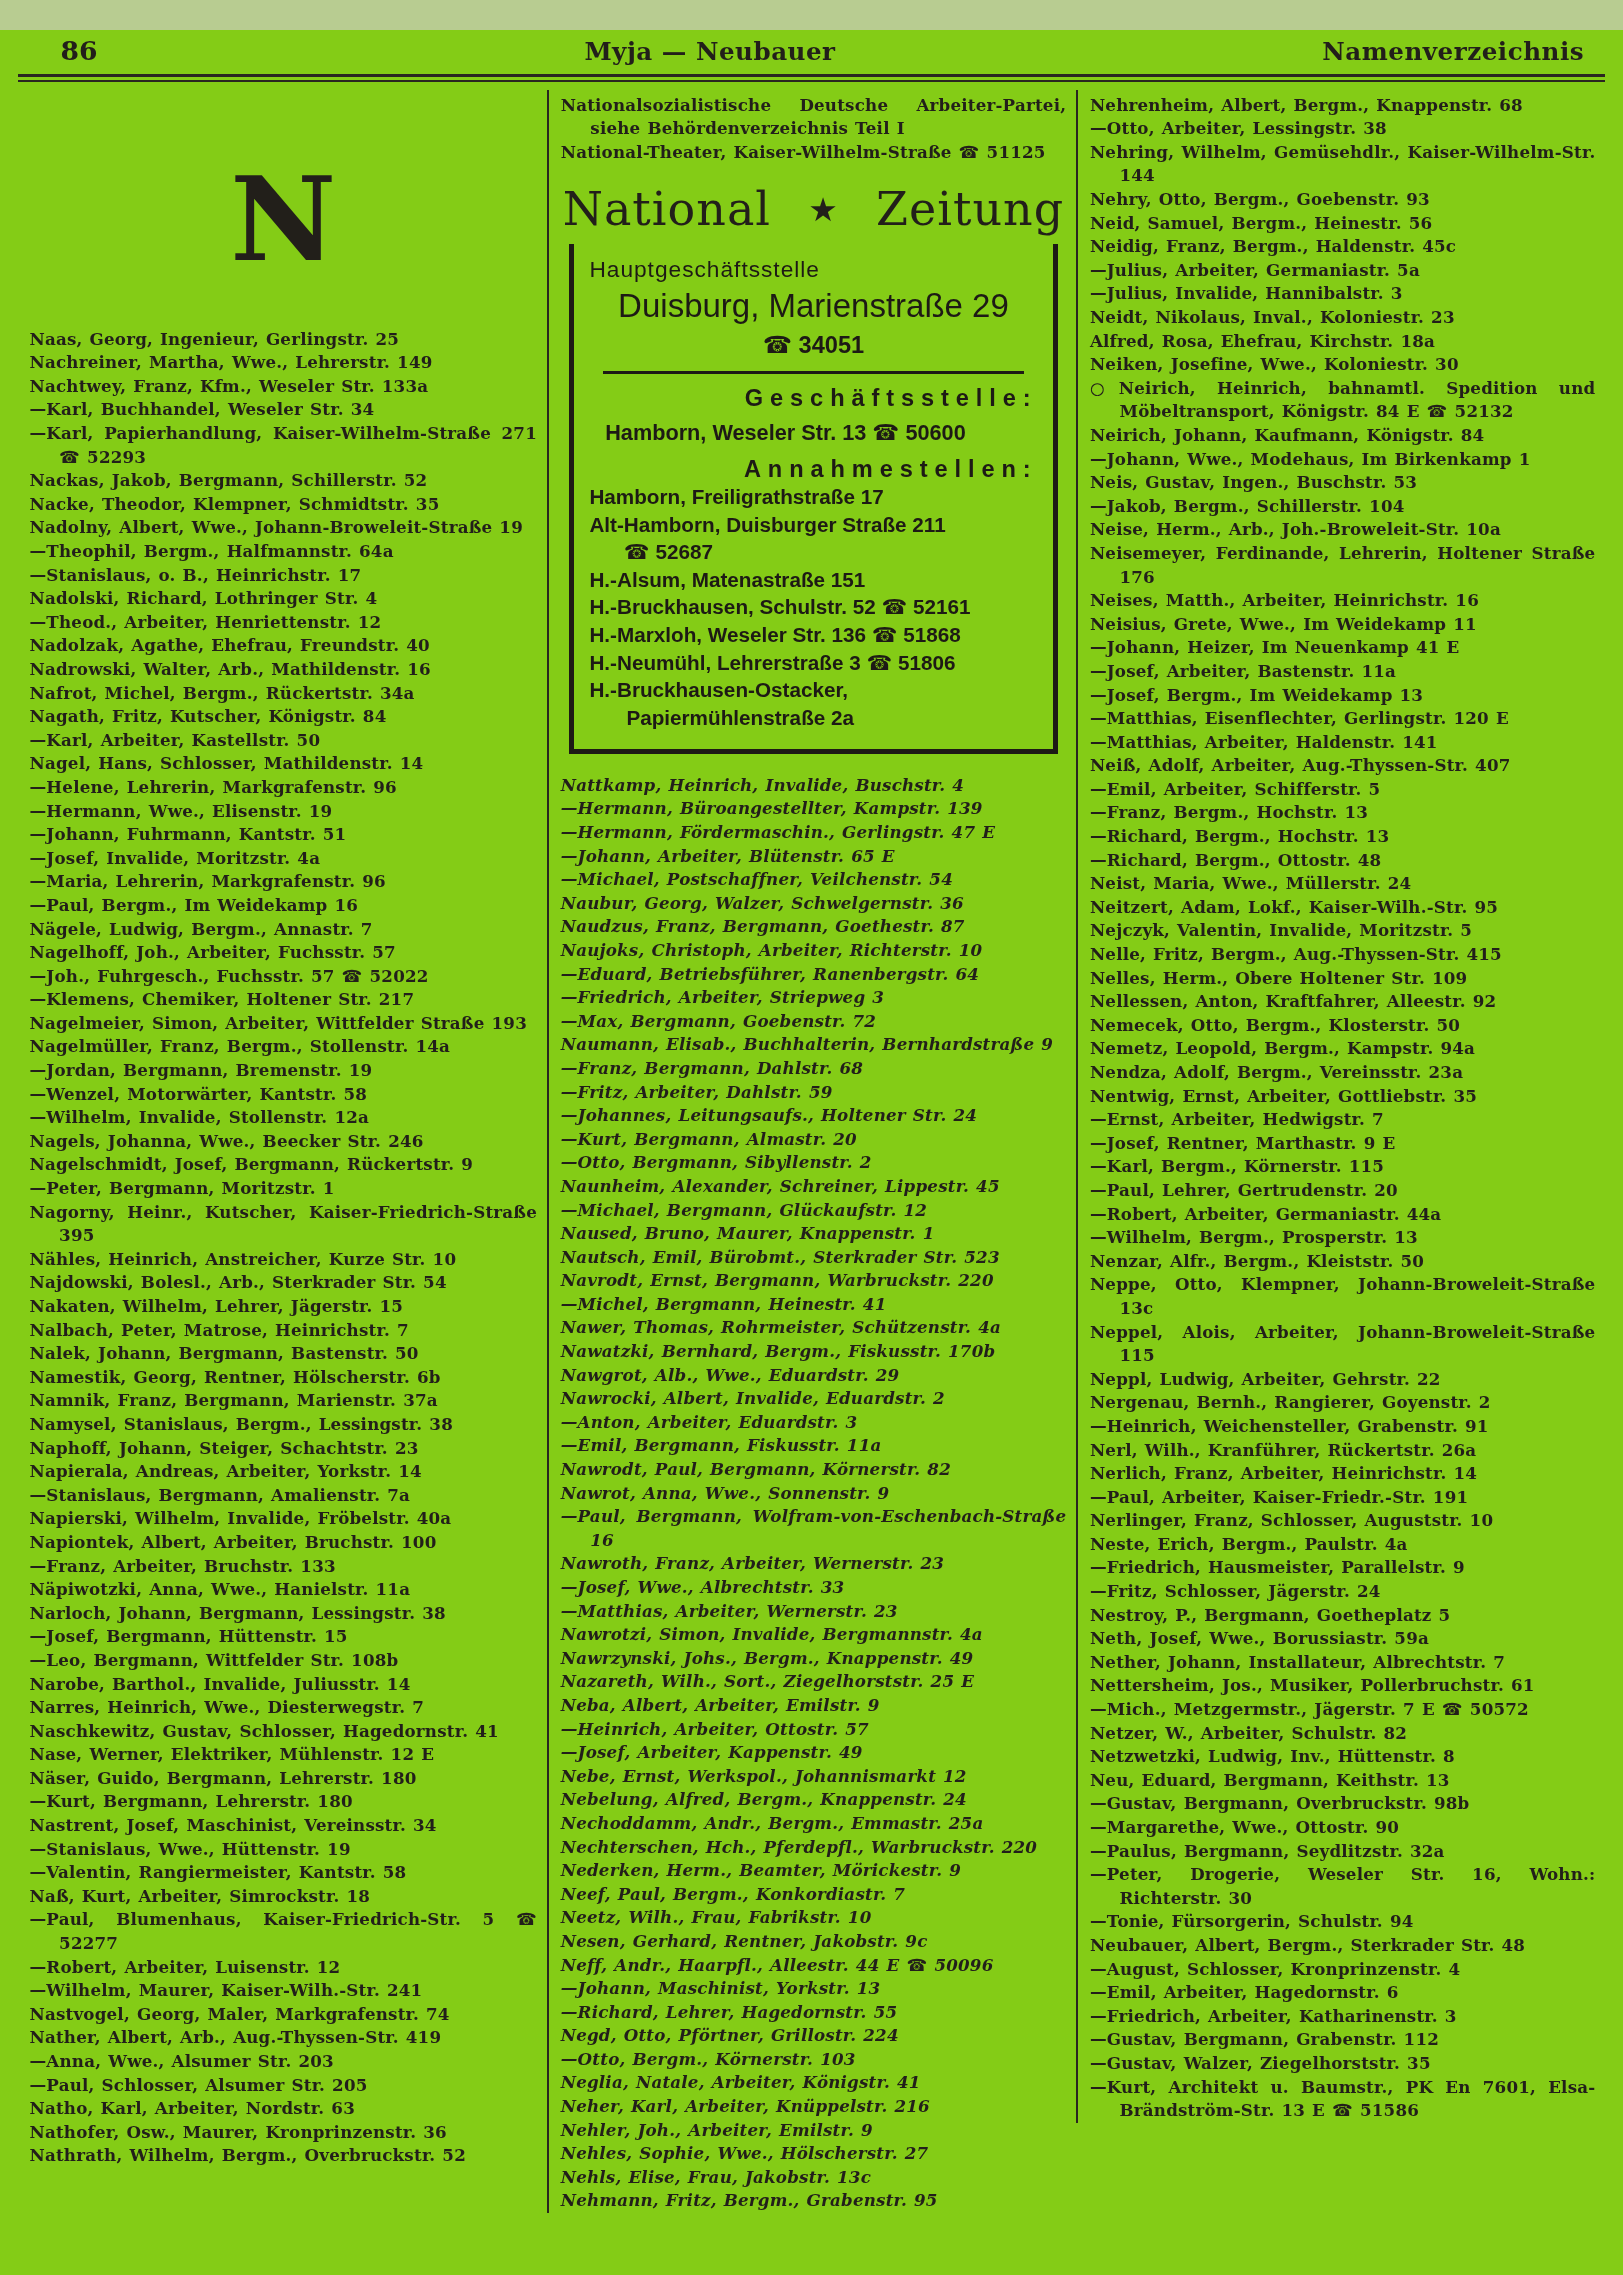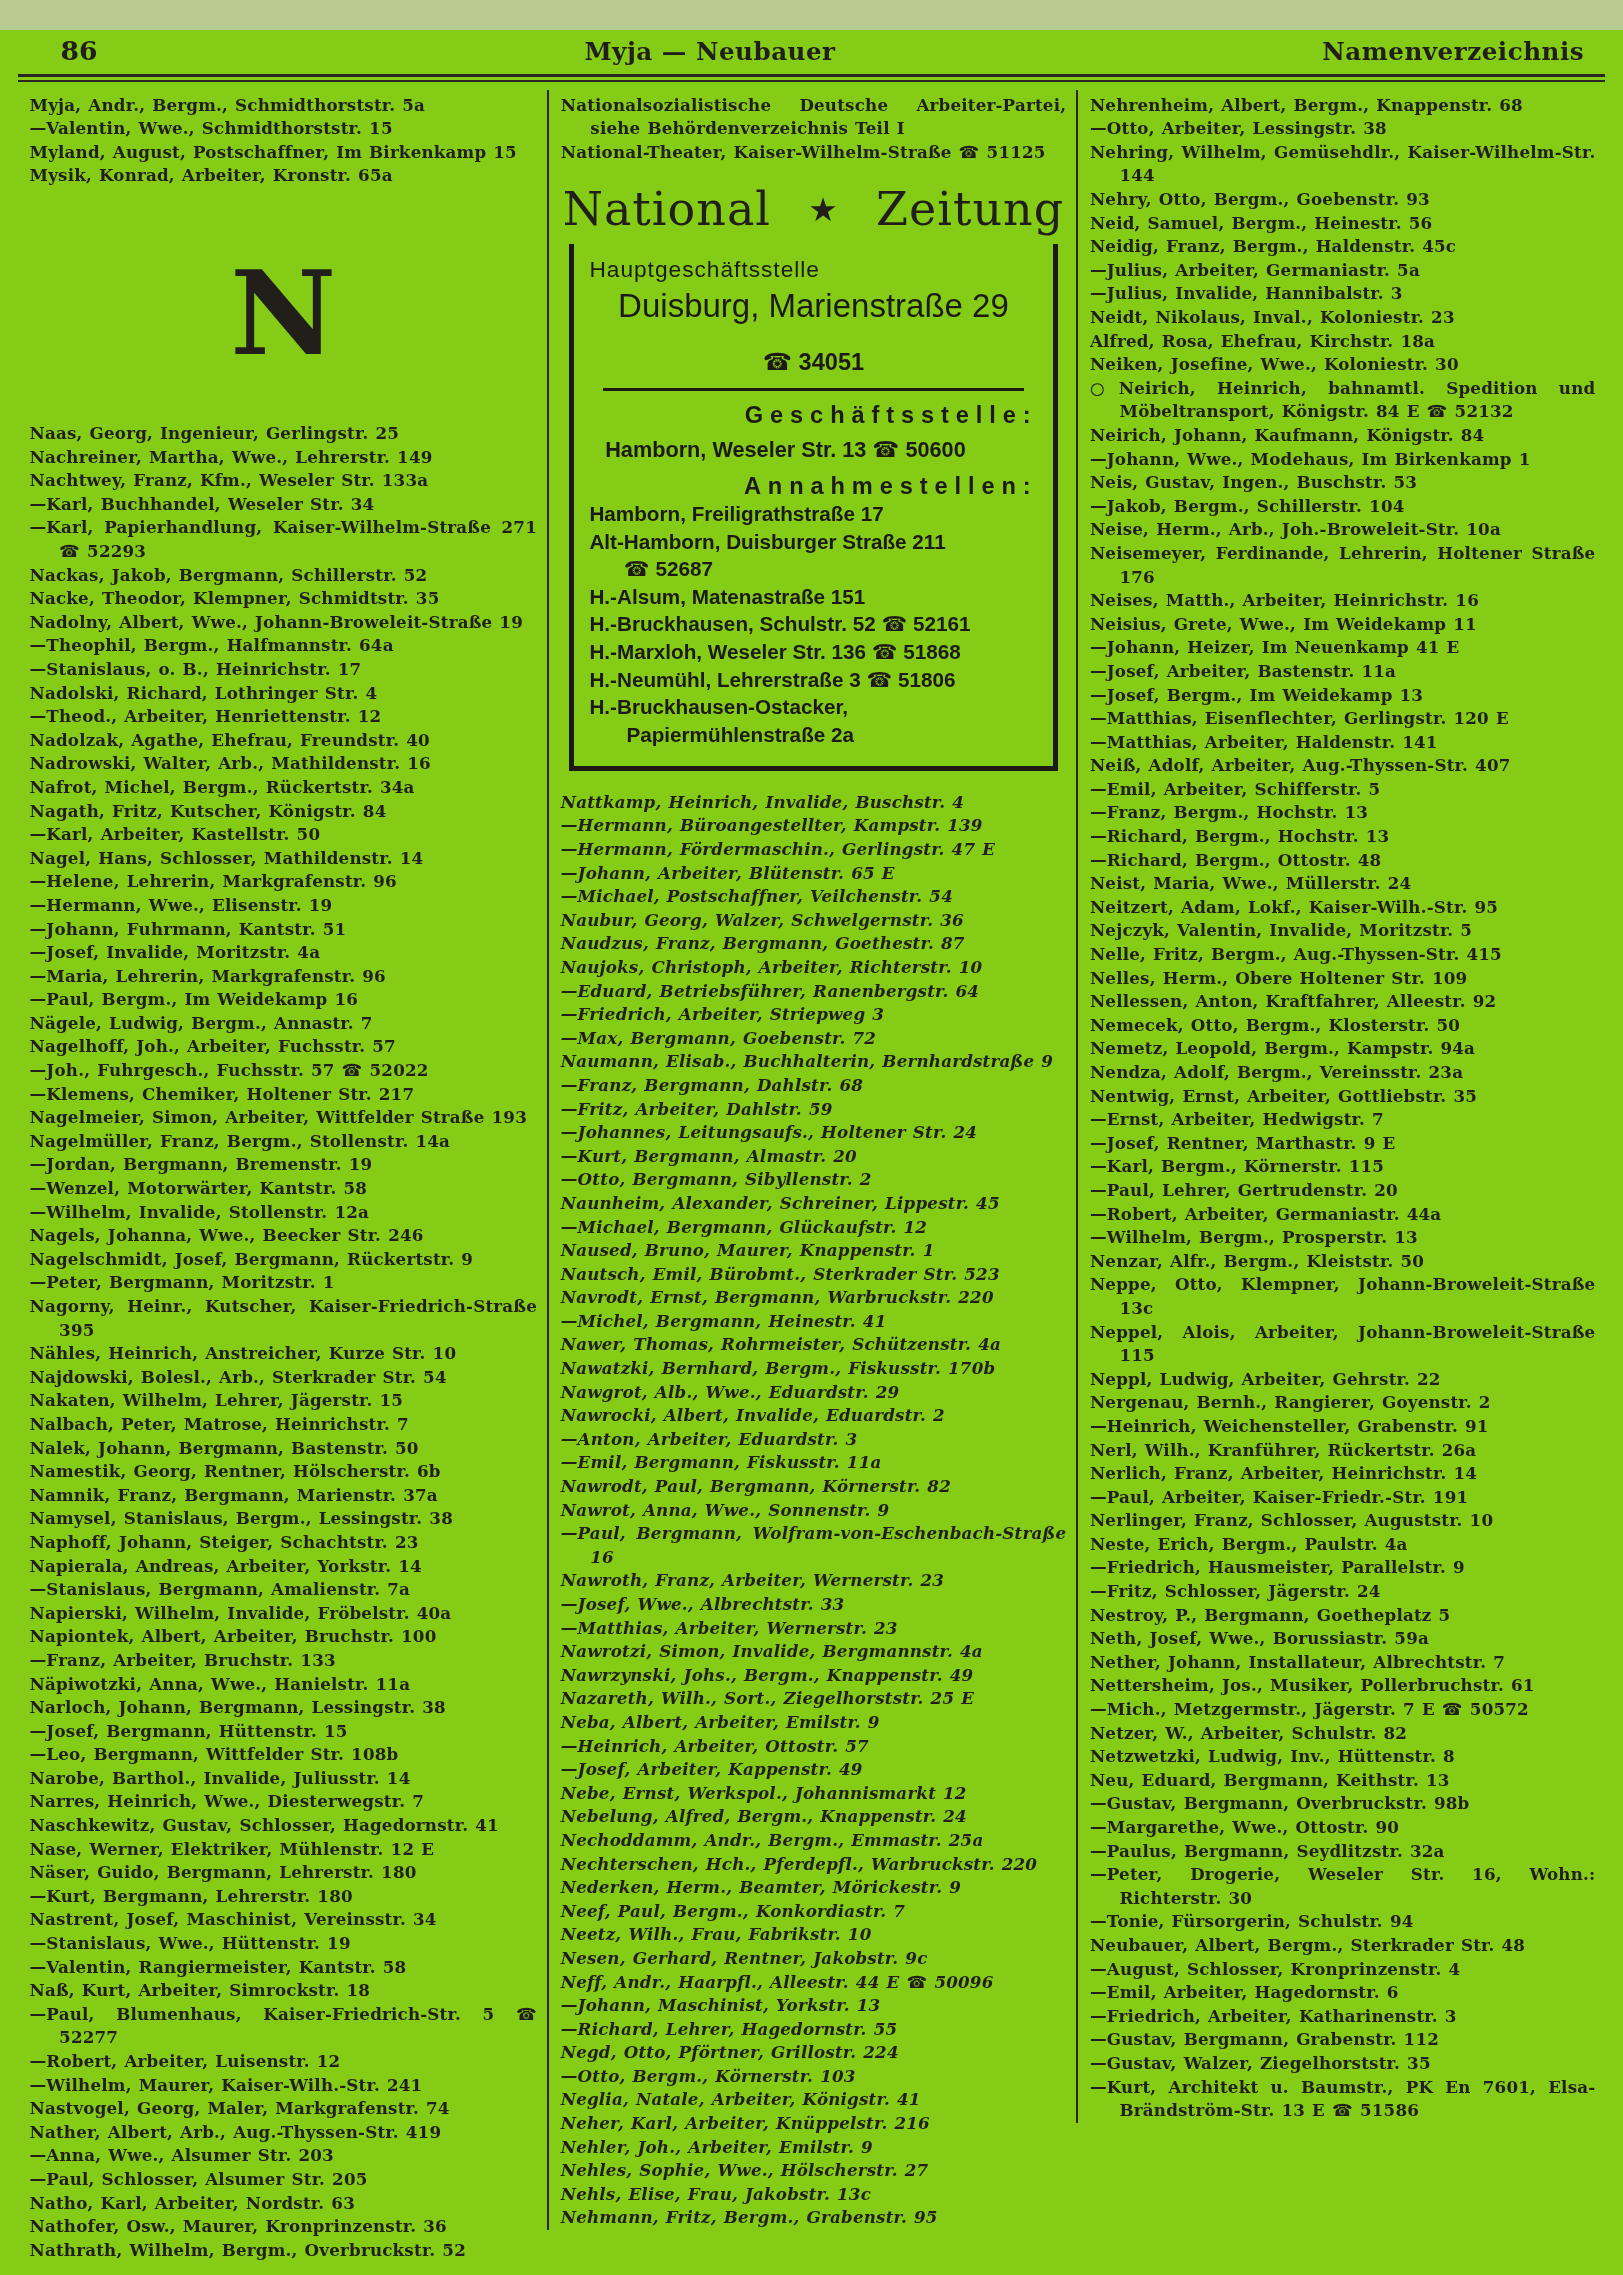--- a/index.html
+++ b/index.html
@@ -51,21 +51,21 @@
     margin:9.9px 0 7.9px;white-space:nowrap;
   }
   .ad-emblem{font-size:33px;margin:0 11.8px;line-height:1;}
   .ad-box{
     border:5.9px solid #1d1a15;border-top:none;
     margin:0 5.9px;padding:11.8px 15.8px 17.7px;
   }
   .ad-sans{font-family:"Liberation Sans","DejaVu Sans",sans-serif;color:#1d1a15;}
   .ad-subtitle{font-size:22.7px;font-weight:400;text-align:left;letter-spacing:1px;}
   .ad-address{font-size:33px;font-weight:400;text-align:center;margin-top:3.9px;}
-  .ad-phone{font-size:23.6px;font-weight:700;text-align:center;margin-top:23px;}
+  .ad-phone{font-size:23.6px;font-weight:700;text-align:center;margin-top:6px;}
   .ad-divider{height:3px;background:#1d1a15;width:94%;margin:11.8px auto 11.8px;}
   .ad-label{font-size:23.6px;font-weight:700;letter-spacing:6.9px;margin-top:5.9px;text-align:right;}
   .ad-office-line{font-size:21.7px;font-weight:700;margin:7.9px 0 9.9px 15.8px;}
   .ad-branch{font-size:20.7px;font-weight:700;line-height:27.6px;padding-left:37px;text-indent:-37px;}
   .entries-after-ad{margin-top:9px;font-style:italic;}
 </style>
 </head>
 <body>
 
 <div id="page">
@@ -74,27 +74,20 @@
     <span class="page-number">86</span>
     <span class="header-center">Myja — Neubauer</span>
     <span class="header-right">Namenverzeichnis</span>
   </div>
   <div class="rule-thick"></div>
   <div class="rule-thin"></div>
 
   <div class="columns">
 
     <div class="col">
-      <div>
-
-      <div class="entry">Myja, Andr., Bergm., Schmidthorststr. 5a</div>
-          <div class="entry">—Valentin, Wwe., Schmidthorststr. 15</div>
-          <div class="entry">Myland, August, Postschaffner, Im Birkenkamp 15</div>
-          <div class="entry">Mysik, Konrad, Arbeiter, Kronstr. 65a</div>
-        </div>
       <div class="section-letter">N</div>
       <div>
 
       <div class="entry">Naas, Georg, Ingenieur, Gerlingstr. 25</div>
           <div class="entry">Nachreiner, Martha, Wwe., Lehrerstr. 149</div>
           <div class="entry">Nachtwey, Franz, Kfm., Weseler Str. 133a</div>
           <div class="entry">—Karl, Buchhandel, Weseler Str. 34</div>
           <div class="entry">—Karl, Papierhandlung, Kaiser-Wilhelm-Straße 271 ☎ 52293</div>
           <div class="entry">Nackas, Jakob, Bergmann, Schillerstr. 52</div>
           <div class="entry">Nacke, Theodor, Klempner, Schmidtstr. 35</div>

